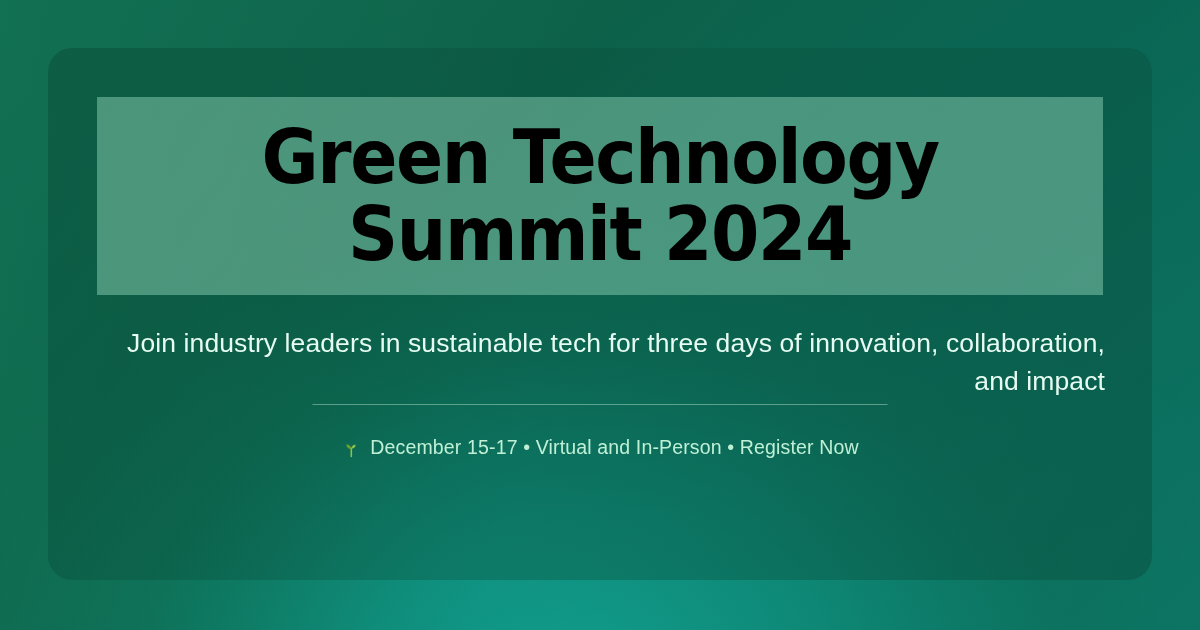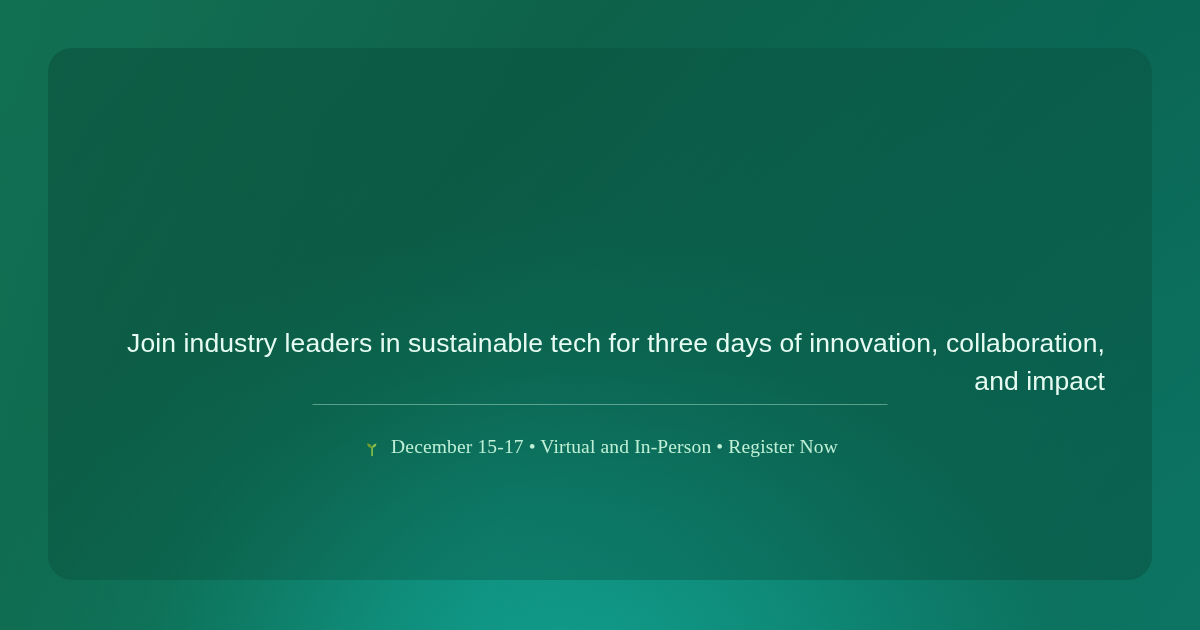--- a/index.html
+++ b/index.html
@@ -120,37 +120,41 @@
   .sprout-icon {
     width:20px;
     height:20px;
     display:block;
     flex:0 0 auto;
     position:relative;
     top:1px;
   }
 
   .meta-text {
-    font-family:Liberation Serif, serif;
+    font-family:Liberation Sans, sans-serif;
     font-weight:400;
     font-size:19.5px;
     color:#bff0d6;
     letter-spacing:0.15px;
     text-align:right;
   }
 </style>
 </head>
 <body>
 
 <div id="banner-root">
 
   <div id="bg-sheen"></div>
 
   <div id="content-card">
 
+    <div class="title-banner">
+      <div class="title-line line1">Green Technology</div>
+      <div class="title-line line2">Summit 2024</div>
+    </div>
 
     <div class="subtitle">Join industry leaders in sustainable tech for three days of innovation, collaboration, and impact</div>
 
     <div class="divider"></div>
 
     <div class="meta-row">
       <svg class="sprout-icon" viewBox="0 0 24 24" aria-hidden="true">
         <path d="M12 21 V11" stroke="#8bc34a" stroke-width="1.9" stroke-linecap="round" fill="none"></path>
         <path d="M12 12.2 C12 8.9 9.6 6.6 6.2 6.3 C5.9 9.8 8.4 12.1 12 12.2 Z" fill="#6f9e2f"></path>
         <path d="M12.1 11.6 C12.1 8.8 14.2 6.9 17.1 6.7 C17.4 9.6 15.2 11.5 12.1 11.6 Z" fill="#8bc34a"></path>

